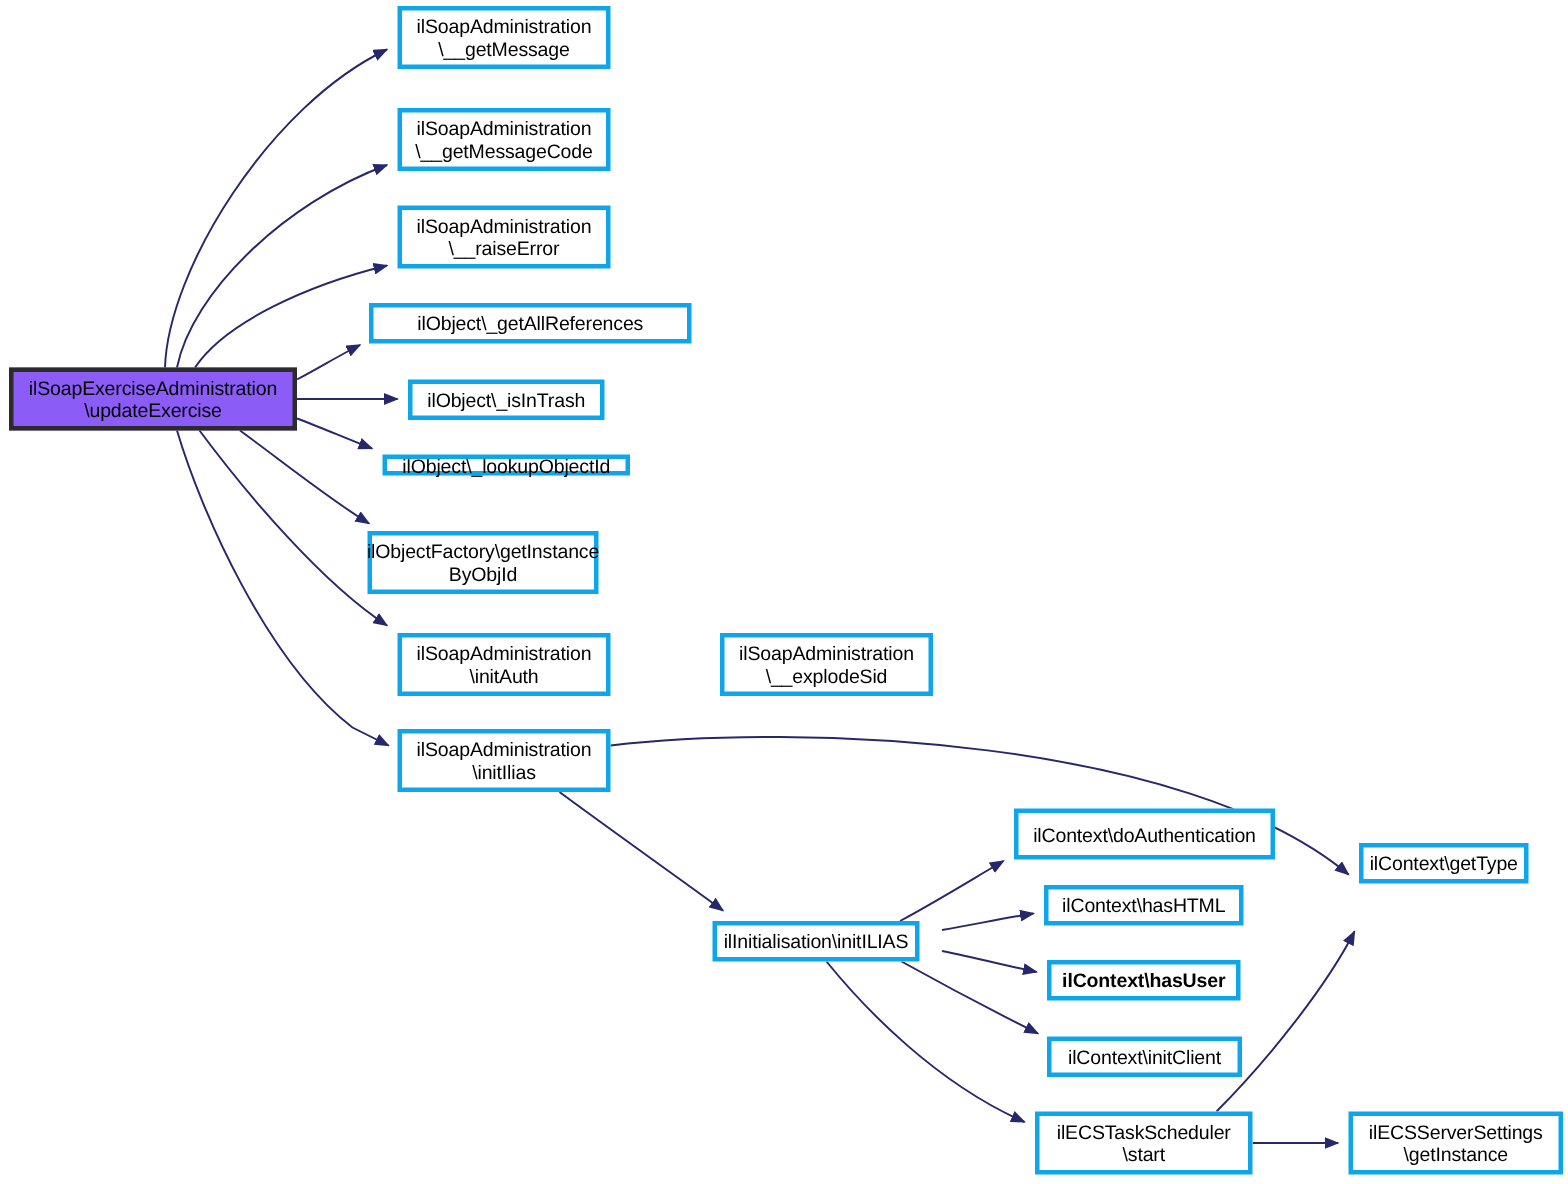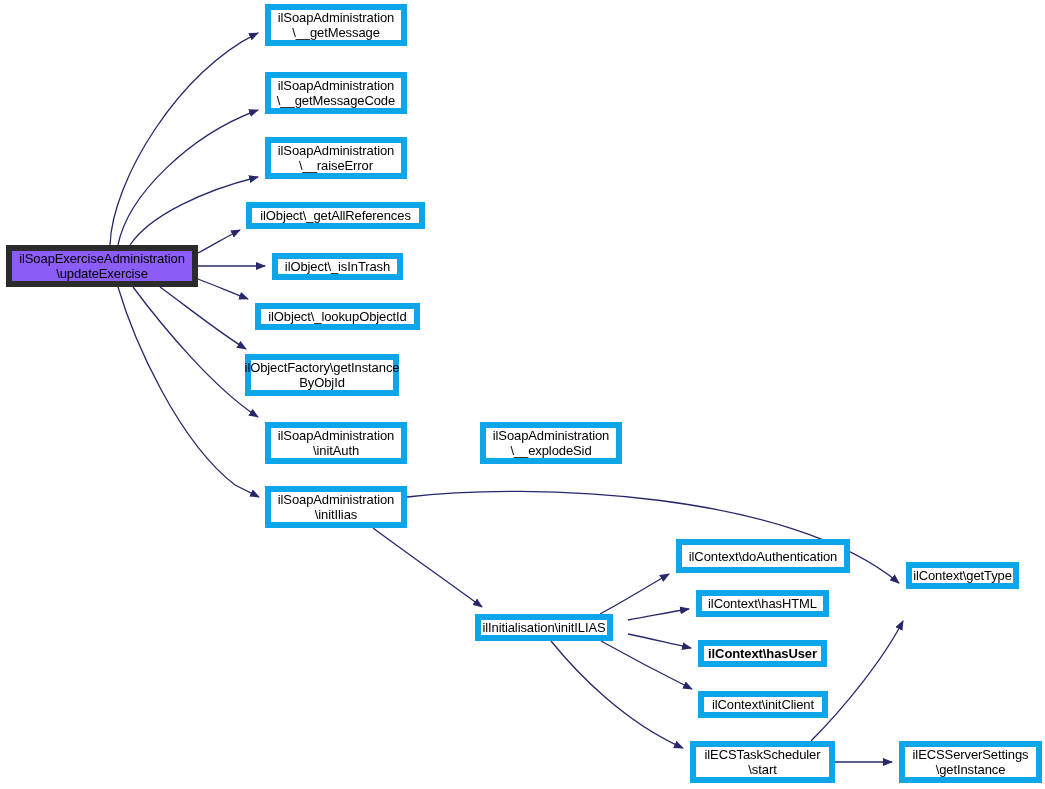--- a/index.html
+++ b/index.html
@@ -19,21 +19,21 @@
     position: absolute;
     left: 0;
     top: 0;
     width: 1045px;
     height: 789px;
     pointer-events: none;
   }
   .node {
     position: absolute;
     box-sizing: border-box;
-    border: 6px solid #0ea5e9;
+    border: 3px solid #0ea5e9;
     background: #ffffff;
     display: flex;
     align-items: center;
     justify-content: center;
     text-align: center;
     font-size: 13px;
     line-height: 15px;
     color: #000000;
     white-space: pre;
     letter-spacing: -0.1px;
@@ -82,23 +82,23 @@
 
   <div id="nodes">
       <div class="node root" style="left: 6px; top: 245px; width: 192px; height: 42px;"><span class="label">ilSoapExerciseAdministration
 \updateExercise</span></div>
       <div class="node" style="left: 265px; top: 4px; width: 142px; height: 42px;"><span class="label">ilSoapAdministration
 \__getMessage</span></div>
       <div class="node" style="left: 265px; top: 72px; width: 142px; height: 42px;"><span class="label">ilSoapAdministration
 \__getMessageCode</span></div>
       <div class="node" style="left: 265px; top: 137px; width: 142px; height: 42px;"><span class="label">ilSoapAdministration
 \__raiseError</span></div>
-      <div class="node" style="left: 246px; top: 202px; width: 179px; height: 27px;"><span class="label">ilObject\_getAllReferences</span></div>
+      <div class="node" style="left: 246px; top: 202px; width: 215px; height: 27px;"><span class="label">ilObject\_getAllReferences</span></div>
       <div class="node" style="left: 272px; top: 253px; width: 131px; height: 27px;"><span class="label">ilObject\_isInTrash</span></div>
-      <div class="node" style="left: 255px; top: 303px; width: 165px; height: 27px;"><span class="label">ilObject\_lookupObjectId</span></div>
+      <div class="node" style="left: 255px; top: 303px; width: 165px; height: 14px;"><span class="label">ilObject\_lookupObjectId</span></div>
       <div class="node" style="left: 245px; top: 354px; width: 154px; height: 42px;"><span class="label">ilObjectFactory\getInstance
 ByObjId</span></div>
       <div class="node" style="left: 265px; top: 422px; width: 142px; height: 42px;"><span class="label">ilSoapAdministration
 \initAuth</span></div>
       <div class="node" style="left: 480px; top: 422px; width: 142px; height: 42px;"><span class="label">ilSoapAdministration
 \__explodeSid</span></div>
       <div class="node" style="left: 265px; top: 486px; width: 142px; height: 42px;"><span class="label">ilSoapAdministration
 \initIlias</span></div>
       <div class="node" style="left: 475px; top: 614px; width: 138px; height: 27px;"><span class="label">ilInitialisation\initILIAS</span></div>
       <div class="node" style="left: 676px; top: 539px; width: 174px; height: 34px;"><span class="label">ilContext\doAuthentication</span></div>

